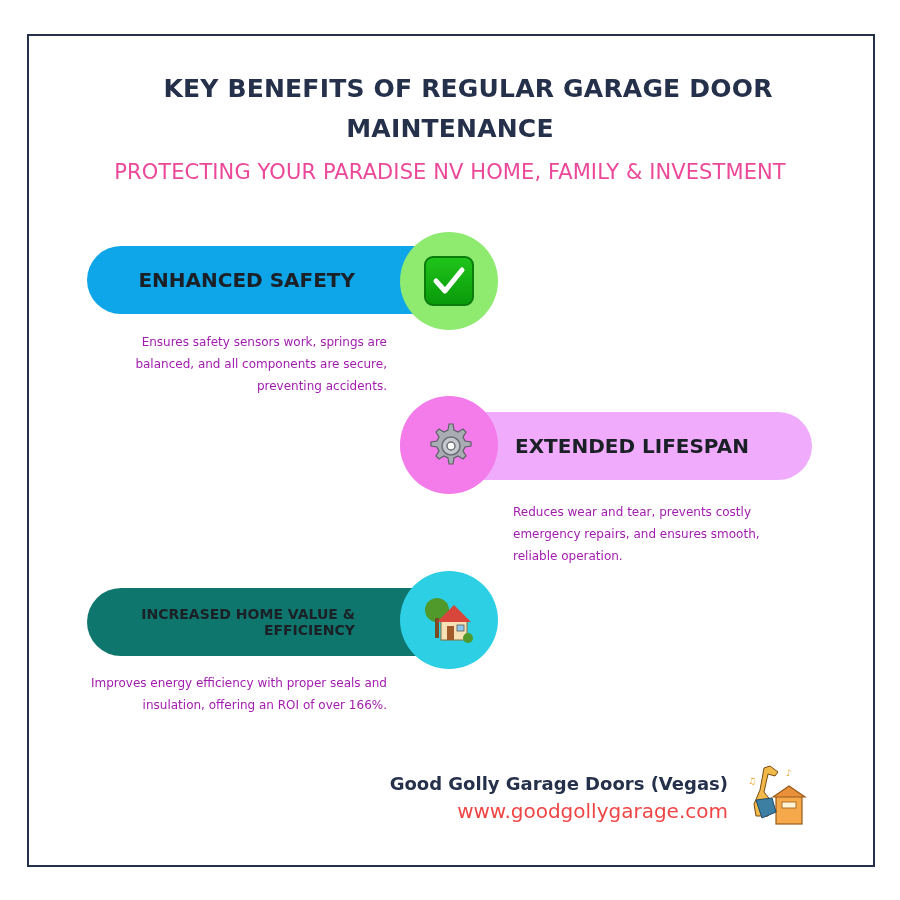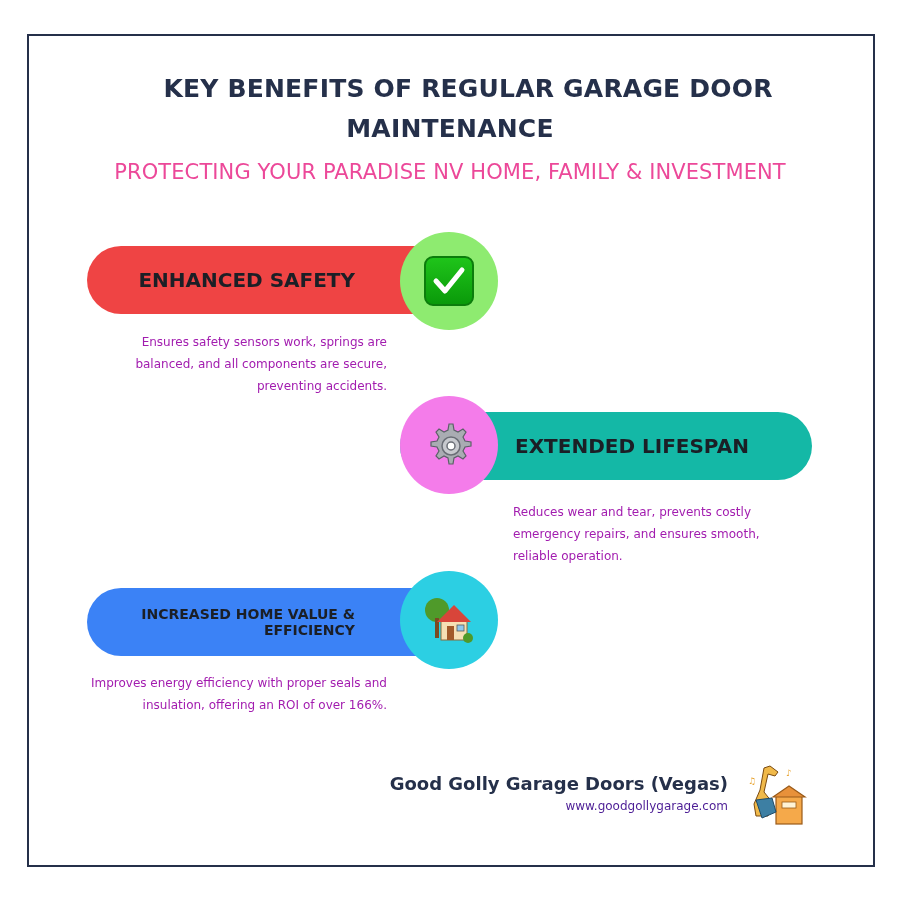--- a/index.html
+++ b/index.html
@@ -30,48 +30,48 @@
     position: absolute; width: 98px; height: 98px; border-radius: 50%;
     display: flex; align-items: center; justify-content: center;
   }
   .desc {
     position: absolute; font-size: 12px; line-height: 22px; color: #a21caf;
   }
   .desc.right-align { text-align: right; }
   .desc.left-align { text-align: left; }
 
   
-  #p1 { left: 87px; top: 246px; width: 380px; background: #ef4444; }
+  #p1 { left: 87px; top: 246px; width: 380px; background: #0ea5e9; }
   #p1 .label { font-size: 20px; }
   #c1 { left: 400px; top: 232px; background: #8eeb70; }
   #d1 { left: 100px; top: 331px; width: 287px; }
 
   
-  #p2 { left: 400px; top: 412px; width: 412px; background: #14b8a6; }
+  #p2 { left: 400px; top: 412px; width: 412px; background: #f0abfc; }
   #p2 .label { font-size: 20px; }
   #c2 { left: 400px; top: 396px; background: #f47cea; }
   #d2 { left: 513px; top: 501px; width: 290px; }
 
   
-  #p3 { left: 87px; top: 588px; width: 380px; background: #3b82f6; }
+  #p3 { left: 87px; top: 588px; width: 380px; background: #0f766e; }
   #p3 .label { font-size: 14px; line-height: 16px; text-align: right; }
   #c3 { left: 400px; top: 571px; background: #2ccfe3; }
   #d3 { left: 90px; top: 672px; width: 297px; }
 
   .check-box {
     width: 50px; height: 50px; border-radius: 9px;
     background: linear-gradient(#1fc41a, #0a9a0a);
     border: 2px solid #0c7d0c;
     display: flex; align-items: center; justify-content: center;
   }
   .footer-brand {
     position: absolute; right: 172px; top: 773px; font-weight: bold; font-size: 18px; color: #25304a;
   }
   .footer-url {
-    position: absolute; right: 172px; top: 799px; font-size: 12px; color: #4c1d95;
+    position: absolute; right: 172px; top: 799px; font-size: 20px; color: #ef4444;
   }
   .logo { position: absolute; left: 742px; top: 762px; width: 66px; height: 66px; }
 </style>
 </head>
 <body>
 
 <div class="frame"></div>
 
 <div class="title l1">KEY BENEFITS OF REGULAR GARAGE DOOR</div>
 <div class="title l2">MAINTENANCE</div>

